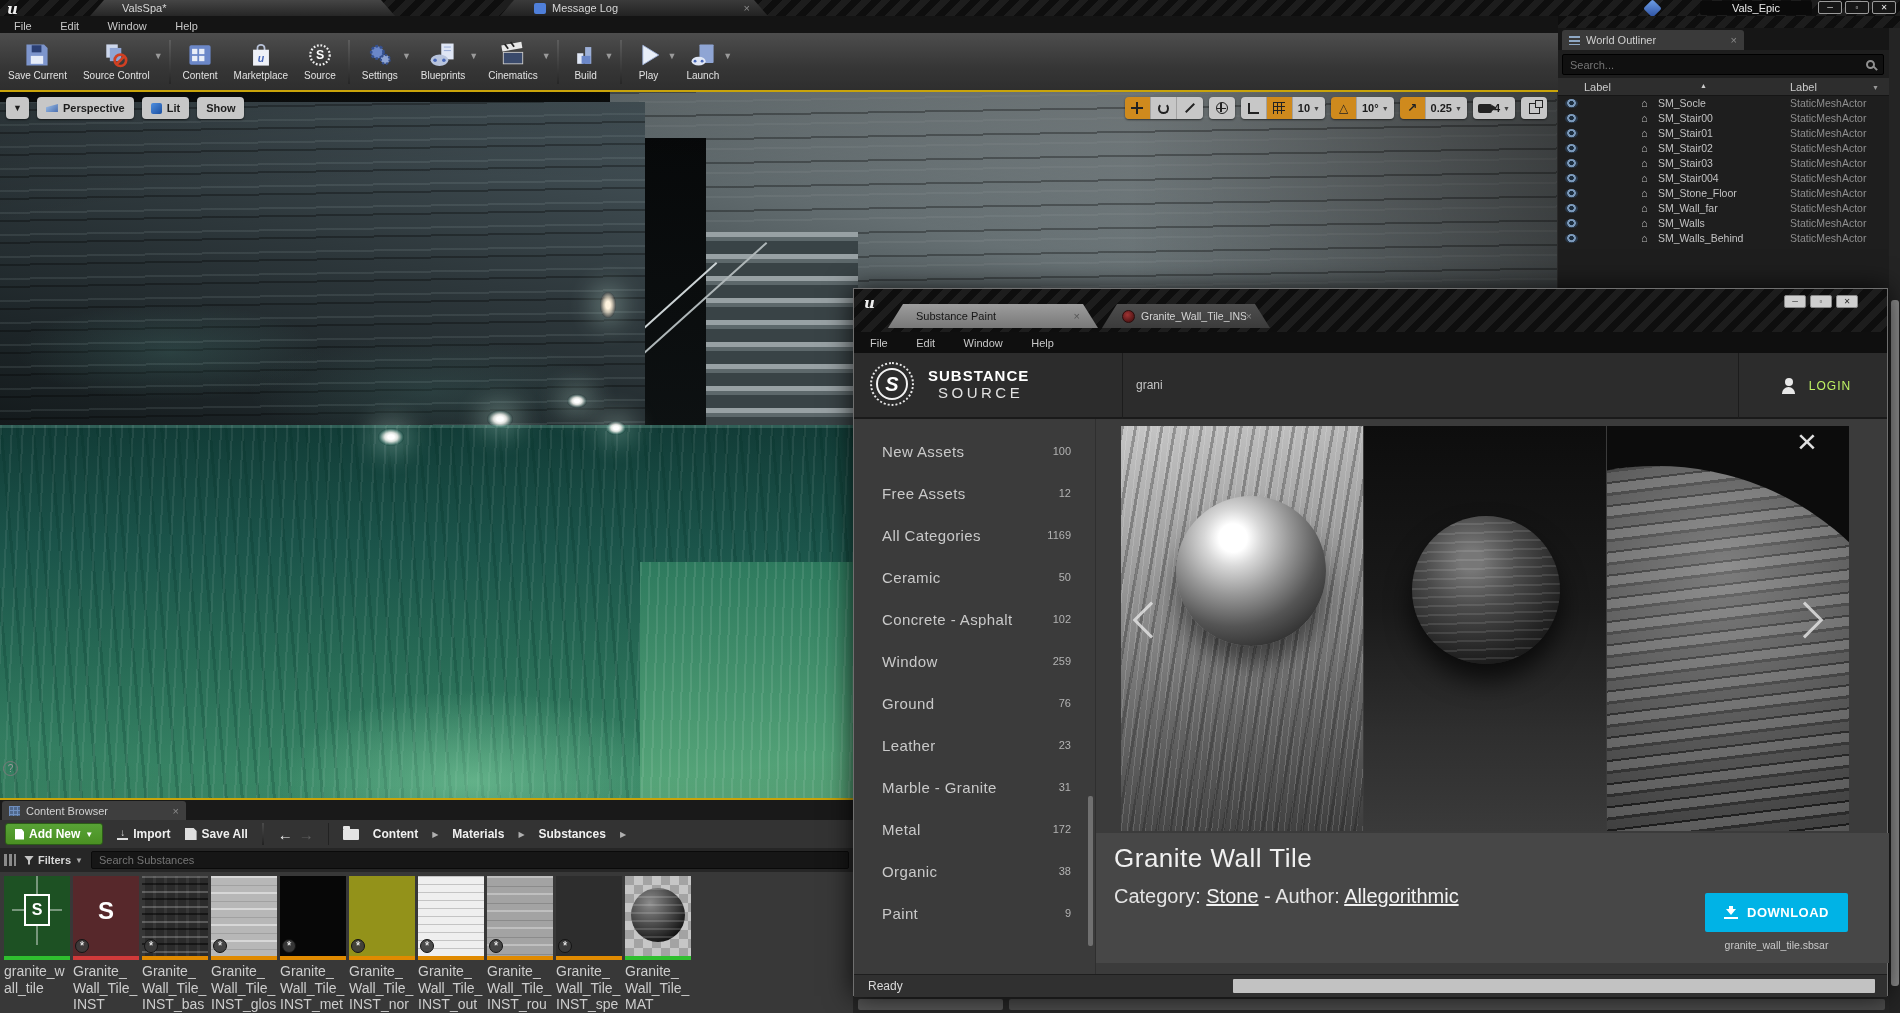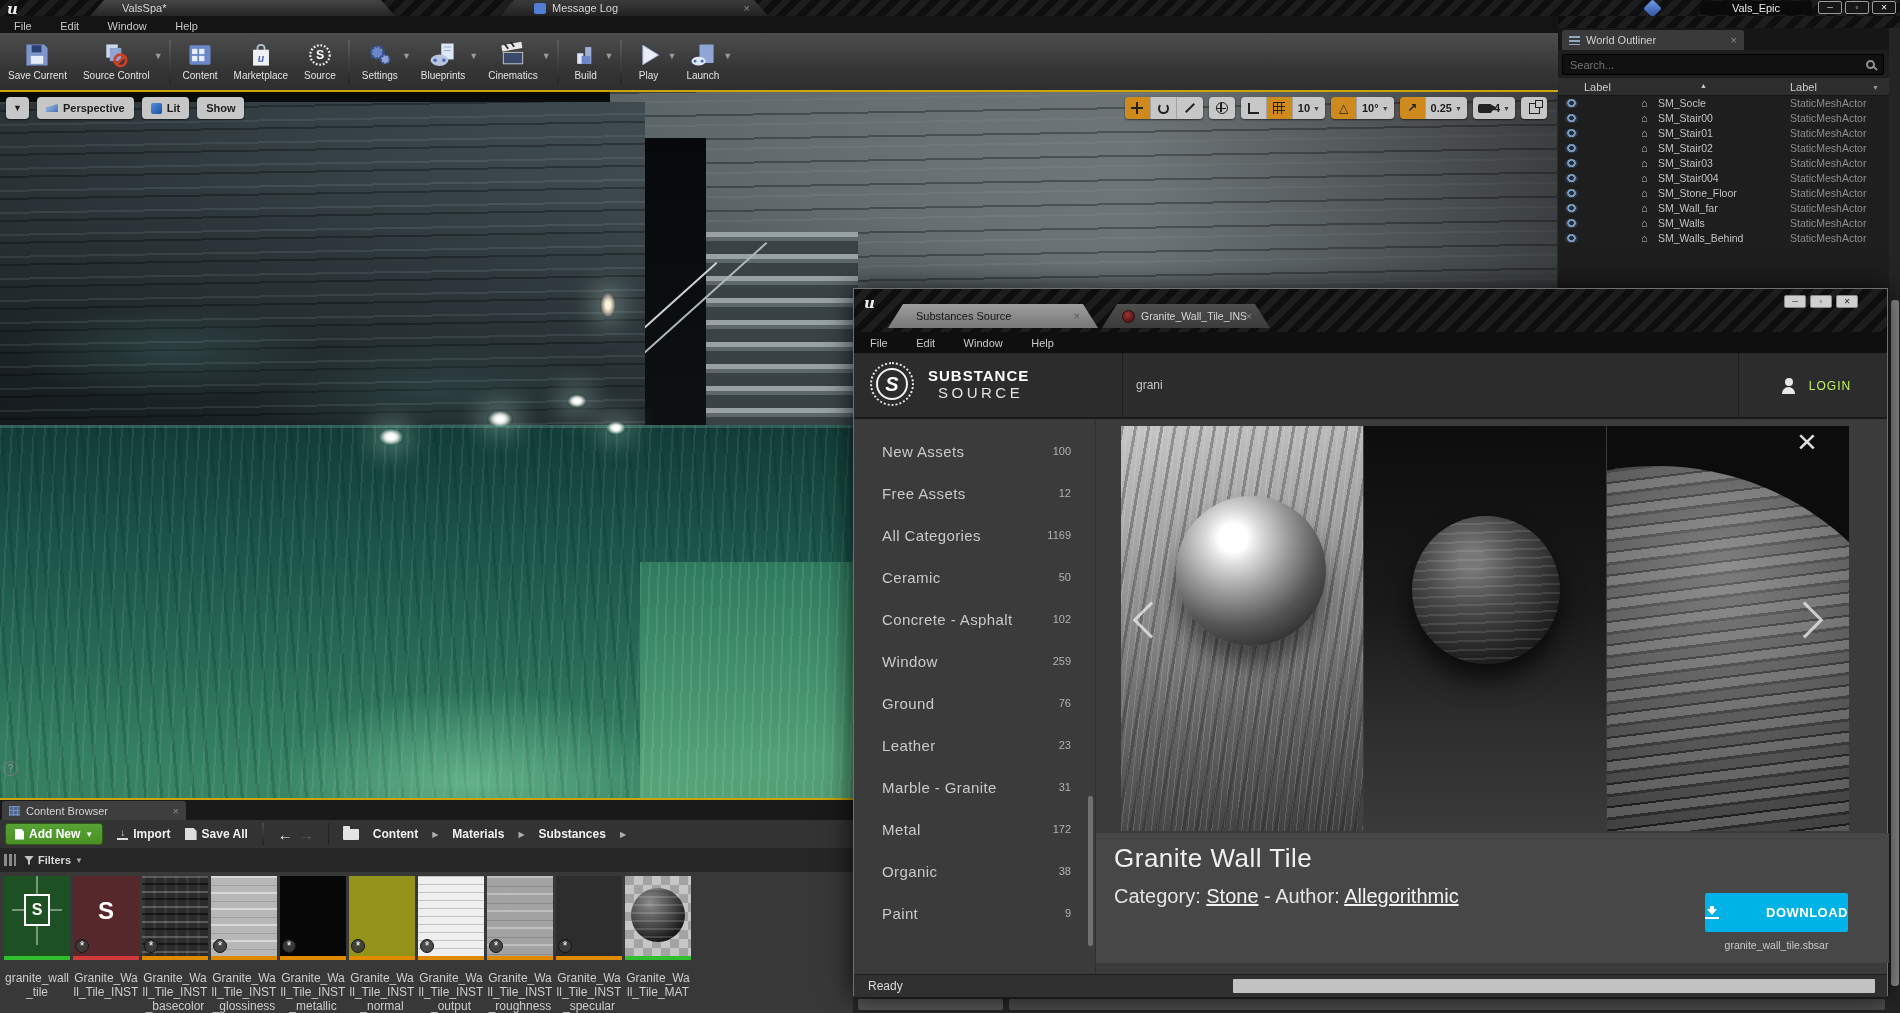--- a/index.html
+++ b/index.html
@@ -74,21 +74,21 @@
 .i-folder::before{content:"";position:absolute;top:-3px;left:0;width:7px;height:3px;background:#e4e4e4;border-radius:1px 1px 0 0;}
 .i-floppy{width:12px;height:12px;background:#dedede;clip-path:polygon(0 0,75% 0,100% 25%,100% 100%,0 100%);}
 .i-import{width:11px;height:11px;border-bottom:2px solid #dedede;color:#dedede;font-size:10px;line-height:8px;text-align:center;}
 .i-funnel{width:10px;height:9px;background:#c4c4c4;clip-path:polygon(0 0,100% 0,60% 55%,60% 100%,40% 100%,40% 55%);}
 .i-doc{width:9px;height:11px;background:#fff;clip-path:polygon(0 0,70% 0,100% 30%,100% 100%,0 100%);}
 .asset{position:absolute;width:66px;}
 .thumb{position:relative;width:66px;height:84px;overflow:hidden;}
 .cbar{position:absolute;left:0;right:0;bottom:0;height:4px;}
 .bar-o{background:var(--orange-bar,#e08a00);} .bar-g{background:var(--green-bar,#2fbf2f);} .bar-r{background:var(--red-bar,#d03a3a);}
 .star{position:absolute;left:2px;bottom:7px;width:14px;height:14px;border-radius:50%;background:rgba(60,60,60,.92);border:1px solid #141414;color:#fff;font-size:12px;line-height:13px;text-align:center;}
-.aname{font-size:12px;color:#cdcdcd;text-align:center;line-height:1.18;word-break:break-all;margin-top:11px;}
+.aname{font-size:14px;color:#cdcdcd;line-height:1.18;word-break:break-all;margin-top:3px;}
 .t-subg{background:#1d5123;} .t-subr{background:#57282b;}
 .sublogo{position:absolute;left:50%;top:42%;transform:translate(-50%,-50%);color:#fff;font-size:24px;font-weight:bold;}
 .t-base{background:#2b2b2b;background-image:repeating-linear-gradient(180deg,rgba(255,255,255,.22) 0 2px,transparent 2px 7px,rgba(0,0,0,.5) 7px 9px,transparent 9px 15px),repeating-linear-gradient(90deg,rgba(255,255,255,.06) 0 3px,transparent 3px 11px);}
 .t-glos{background:#b7b7b7;background-image:repeating-linear-gradient(180deg,rgba(255,255,255,.45) 0 2px,transparent 2px 9px,rgba(0,0,0,.12) 9px 10px,transparent 10px 16px);}
 .t-met{background:#070707;}
 .t-nrm{background:#93921a;}
 .t-out{background:#efefef;background-image:repeating-linear-gradient(180deg,rgba(0,0,0,.18) 0 1px,transparent 1px 8px);}
 .t-rgh{background:#a3a3a3;background-image:repeating-linear-gradient(180deg,rgba(255,255,255,.3) 0 2px,transparent 2px 10px,rgba(0,0,0,.15) 10px 11px,transparent 11px 17px);}
 .t-spc{background:#2d2d2d;}
 .t-mat{background:repeating-conic-gradient(#c6c6c6 0 25%,#a3a3a3 0 50%) 0 0/18px 18px;}
@@ -101,21 +101,21 @@
 .s-emblem{position:relative;width:44px;height:44px;border:2px dotted #e8e8e8;border-radius:50%;}
 .s-emblem::before{content:"";position:absolute;inset:4px;border:2px solid #f2f2f2;border-radius:50%;}
 .s-emblem .s{position:absolute;inset:0;display:flex;align-items:center;justify-content:center;color:#fff;font-size:20px;font-weight:bold;font-style:italic;}
 .cat{position:absolute;left:28px;right:24px;height:20px;display:flex;justify-content:space-between;align-items:center;}
 .cat .cn{color:#c9c9c9;font-size:15px;letter-spacing:.4px;}
 .cat .cc{color:#b2b2b2;font-size:11px;}
 .chev{position:absolute;width:26px;height:26px;}
 .chev.l{border-left:3px solid rgba(225,225,225,.85);border-bottom:3px solid rgba(225,225,225,.85);transform:rotate(45deg);}
 .chev.r{border-top:3px solid rgba(225,225,225,.85);border-right:3px solid rgba(225,225,225,.85);transform:rotate(45deg);}
 .tag{display:inline-block;background:#676767;color:#f2f2f2;font-size:13px;padding:8px 16px;margin-right:10px;}
-.dl-btn{position:absolute;display:flex;align-items:center;justify-content:space-between;gap:9px;background:var(--download-cyan,#00b3e6);color:#fff;font-weight:bold;font-size:13px;letter-spacing:.5px;border-radius:2px;}
+.dl-btn{position:absolute;display:flex;align-items:center;justify-content:center;gap:9px;background:var(--download-cyan,#00b3e6);color:#fff;font-weight:bold;font-size:13px;letter-spacing:.5px;border-radius:2px;}
 .i-dl{position:relative;width:14px;height:13px;border-bottom:2px solid #fff;}
 .i-dl::before{content:"";position:absolute;left:5px;top:0;width:4px;height:4px;background:#fff;}
 .i-dl::after{content:"";position:absolute;left:2px;top:3px;border-left:5px solid transparent;border-right:5px solid transparent;border-top:6px solid #fff;}
 .slink{color:#f2f2f2;text-decoration:underline;}
 .i-person{position:relative;display:inline-block;width:13px;height:7px;border-radius:7px 7px 0 0;background:#e8e8e8;margin-top:9px;}
 .i-person::before{content:"";position:absolute;left:3px;top:-9px;width:8px;height:8px;border-radius:50%;background:#e8e8e8;}
 
 
 .cpanel{position:absolute;top:7px;width:242px;height:405px;overflow:hidden;}
 #cp1{background:linear-gradient(170deg,#c6c6c6 0%,#a0a0a0 30%,#666 68%,#3d3d3d 100%);}
@@ -489,20 +489,21 @@
       <span class="crumb">Substances</span>
       <span class="crumb-sep">▶</span>
     </div>
     <div class="abs" style="left:0;top:48px;width:100%;height:24px;background:#262626;display:flex;align-items:center;gap:8px;padding:0 4px;">
       <span style="width:12px;height:12px;background:repeating-linear-gradient(90deg,#8a8a8a 0 3px,transparent 3px 5px);"></span>
       <div style="display:flex;align-items:center;gap:4px;">
         <span class="i-funnel"></span>
         <span style="color:#d8d8d8;font-size:11px;font-weight:bold;">Filters</span>
         <span style="font-size:8px;color:#aaa;">▼</span>
       </div>
+      <input style="flex: 1 1 0%; height: 18px; background: rgb(22, 22, 22); border: 1px solid rgb(10, 10, 10); border-radius: 2px; color: rgb(187, 187, 187); font-size: 11px; padding: 0px 7px; outline: none;" placeholder="Search Substances">
     </div>
     <div class="abs" style="left:0;top:72px;width:100%;height:141px;background:#383838;">
       <div class="asset" style="left:4px;top:4px;">
         <div class="thumb t-subg">
           <span class="abs" style="left:50%;top:40%;width:1px;height:70px;background:rgba(255,255,255,.8);transform:translate(-50%,-50%);"></span>
           <span class="abs" style="left:50%;top:40%;width:50px;height:1px;background:rgba(255,255,255,.8);transform:translate(-50%,-50%);"></span>
           <span class="abs" style="left:50%;top:40%;transform:translate(-50%,-50%);width:26px;height:32px;border:2px solid #fff;color:#fff;font-weight:bold;font-size:16px;display:flex;align-items:center;justify-content:center;background:#1d5123;">S</span>
           <div class="cbar bar-g"></div>
         </div>
         <div class="aname">granite_wall_tile</div>
@@ -576,21 +577,21 @@
   <div class="abs" style="left:853px;top:996px;width:1036px;height:17px;background:#262626;">
     <div class="abs" style="left:5px;top:3px;width:145px;height:11px;background:#555;border-radius:2px;"></div>
     <div class="abs" style="left:156px;top:3px;width:876px;height:11px;background:#4c4c4c;border-radius:2px;"></div>
   </div>
 
   <div class="abs" id="swin">
 
     <div class="abs hatch" style="left:0;top:0;width:100%;height:43px;">
       <span class="abs ue-logo" style="left:10px;top:5px;">u</span>
       <div class="abs stab" style="left:34px;top:15px;width:210px;background:linear-gradient(#9d9d9d,#787878);color:#161616;">
-        <span style="margin-left:28px;">Substances Source</span>
+        <span style="margin-left:28px;">Substance Paint</span>
         <span class="tabx" style="color:#555;">×</span>
       </div>
       <div class="abs stab" style="left:248px;top:15px;width:168px;background:linear-gradient(#4e4e4e,#3b3b3b);color:#d4d4d4;">
         <span style="margin-left:20px;width:13px;height:13px;border-radius:50%;background:radial-gradient(circle at 40% 35%,#9e3434,#571717 70%);border:1px solid #2a0d0d;display:inline-block;margin-right:6px;flex:none;"></span>
         <span style="white-space:nowrap;overflow:hidden;font-size:10.5px;">Granite_Wall_Tile_INST*</span>
         <span class="tabx">×</span>
       </div>
       <div class="abs swinbtn" style="left:930px;top:6px;">─</div>
       <div class="abs swinbtn" style="left:956px;top:6px;">▫</div>
       <div class="abs swinbtn" style="left:982px;top:6px;">✕</div>

